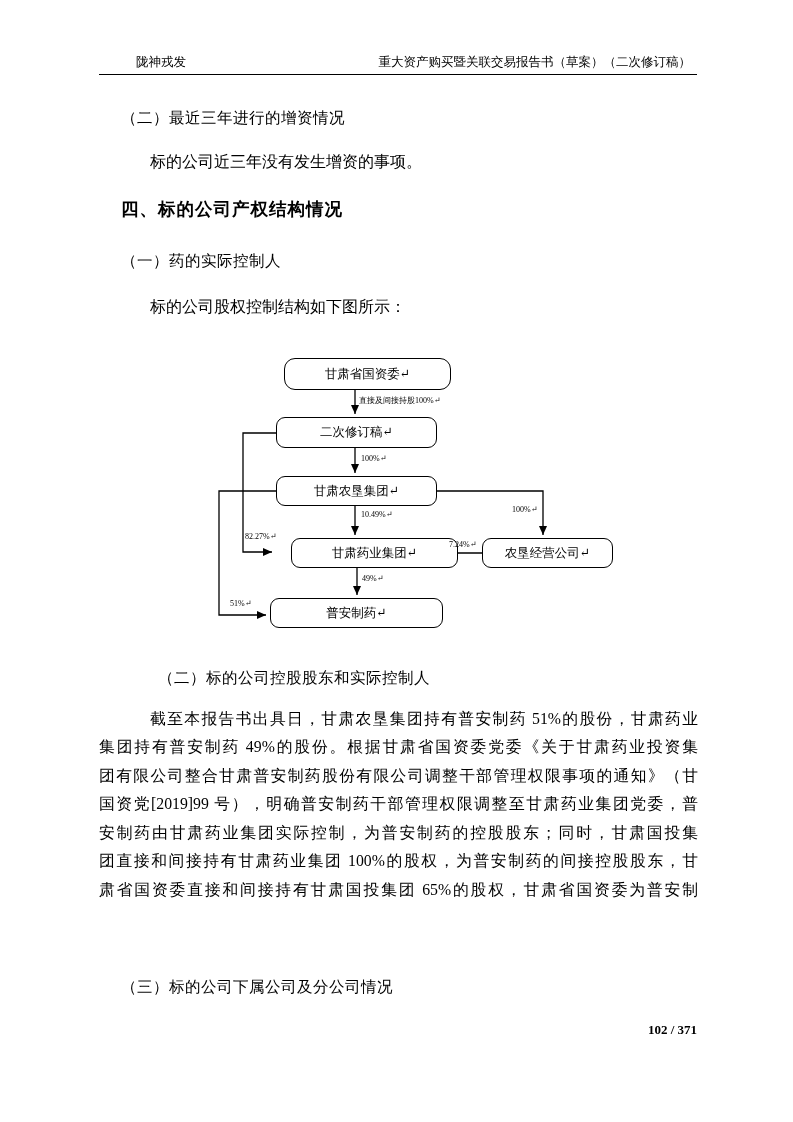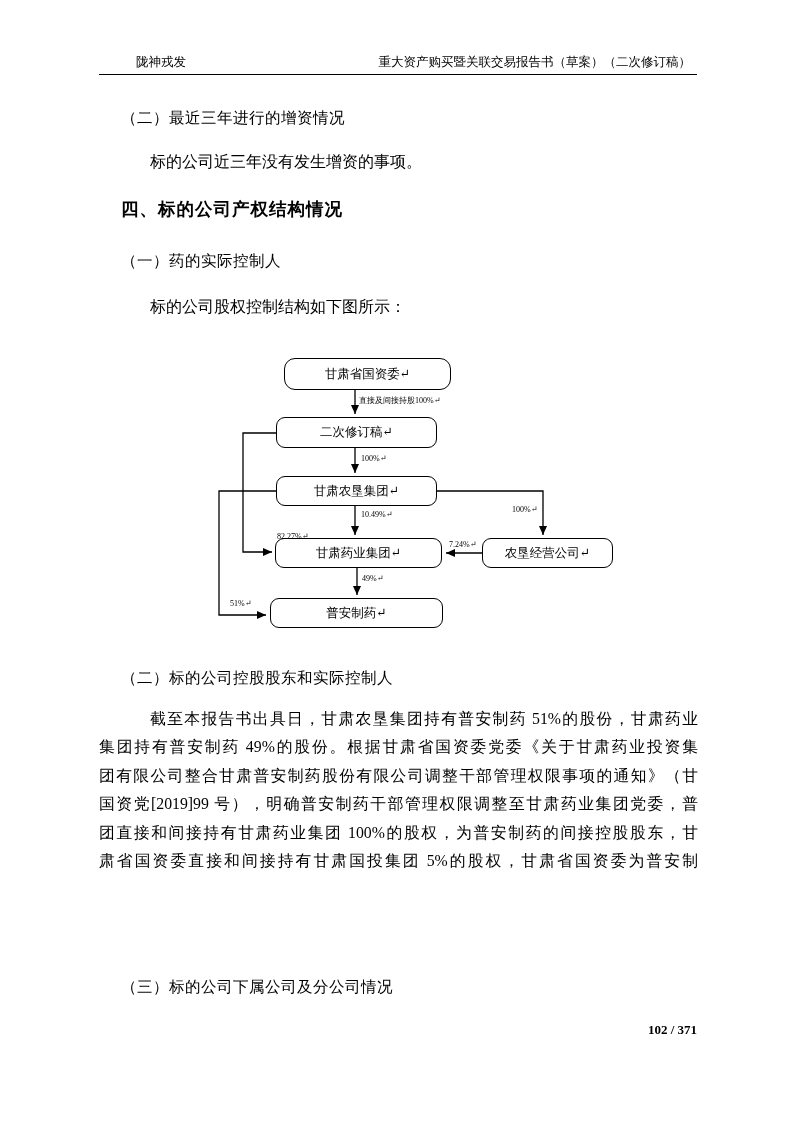--- a/index.html
+++ b/index.html
@@ -73,42 +73,43 @@
         <path d="M437,491 L543,491 L543,535" marker-end="url(#arr)"></path>
         <path d="M482,553 L446,553" marker-end="url(#arr)"></path>
         <path d="M276,433 L243,433 L243,552 L272,552" marker-end="url(#arr)"></path>
         <path d="M276,491 L219,491 L219,615 L266,615" marker-end="url(#arr)"></path>
       </g>
     </svg>
 
     <div class="node" style="left:284px;top:358px;width:167px;height:32px;border-radius:11px;">甘肃省国资委↵</div>
     <div class="node" style="left:276px;top:417px;width:161px;height:31px;">二次修订稿↵</div>
     <div class="node" style="left:276px;top:476px;width:161px;height:30px;">甘肃农垦集团↵</div>
-    <div class="node" style="left:275px;top:538px;width:167px;height:30px;text-align:right;">甘肃药业集团↵</div>
+    <div class="node" style="left:291px;top:538px;width:167px;height:30px;text-align:right;">甘肃药业集团↵</div>
     <div class="node" style="left:482px;top:538px;width:131px;height:30px;">农垦经营公司↵</div>
     <div class="node" style="left:270px;top:598px;width:173px;height:30px;">普安制药↵</div>
 
     <span class="elabel" style="left:359px;top:396px;">直接及间接持股100%↵</span>
     <span class="elabel" style="left:361px;top:454px;">100%↵</span>
     <span class="elabel" style="left:361px;top:510px;">10.49%↵</span>
     <span class="elabel" style="left:512px;top:505px;">100%↵</span>
     <span class="elabel" style="left:449px;top:540px;">7.24%↵</span>
-    <span class="elabel" style="left:245px;top:532px;padding-left:32px;">82.27%↵</span>
+    <span class="elabel" style="left:245px;top:532px;">82.27%↵</span>
     <span class="elabel" style="left:362px;top:574px;">49%↵</span>
     <span class="elabel" style="left:230px;top:599px;">51%↵</span>
   </div>
 
-  <div class="h3" style="top:667px;">（二）标的公司控股股东和实际控制人</div>
+  <div class="h3" style="top:667px;margin-left:37px;">（二）标的公司控股股东和实际控制人</div>
 
   <div class="para">
     <div class="ln first">截至本报告书出具日，甘肃农垦集团持有普安制药 51%的股份，甘肃药业</div>
     <div class="ln">集团持有普安制药 49%的股份。根据甘肃省国资委党委《关于甘肃药业投资集</div>
     <div class="ln">团有限公司整合甘肃普安制药股份有限公司调整干部管理权限事项的通知》（甘</div>
     <div class="ln">国资党[2019]99 号），明确普安制药干部管理权限调整至甘肃药业集团党委，普</div>
+    <div class="ln">安制药由甘肃药业集团实际控制，为普安制药的控股股东；同时，甘肃国投集</div>
     <div class="ln">团直接和间接持有甘肃药业集团 100%的股权，为普安制药的间接控股股东，甘</div>
-    <div class="ln">肃省国资委直接和间接持有甘肃国投集团 5%的股权，甘肃省国资委为普安制</div>
+    <div class="ln">肃省国资委直接和间接持有甘肃国投集团 65%的股权，甘肃省国资委为普安制</div>
   </div>
 
   <div class="h3" style="top:976px;">（三）标的公司下属公司及分公司情况</div>
 
   <div class="pageno">102 / 371</div>
 
 </div>
 
 </body></html>

